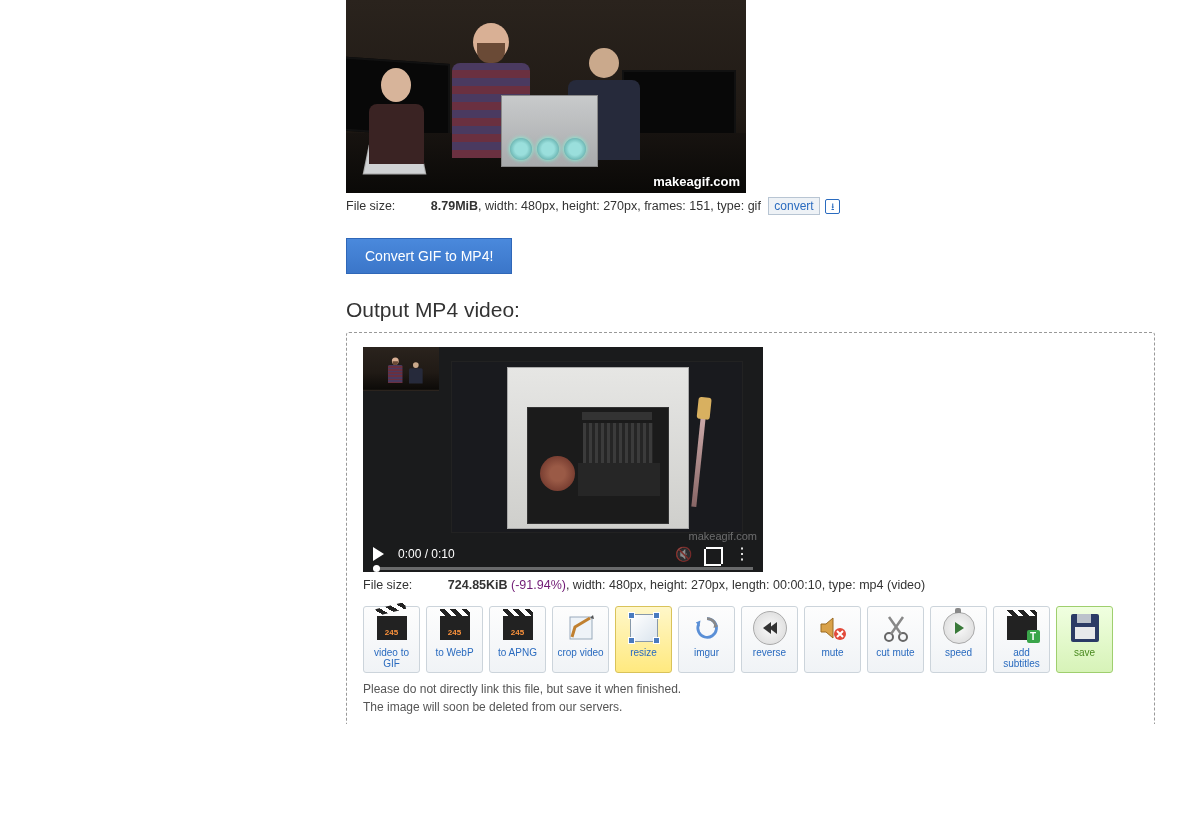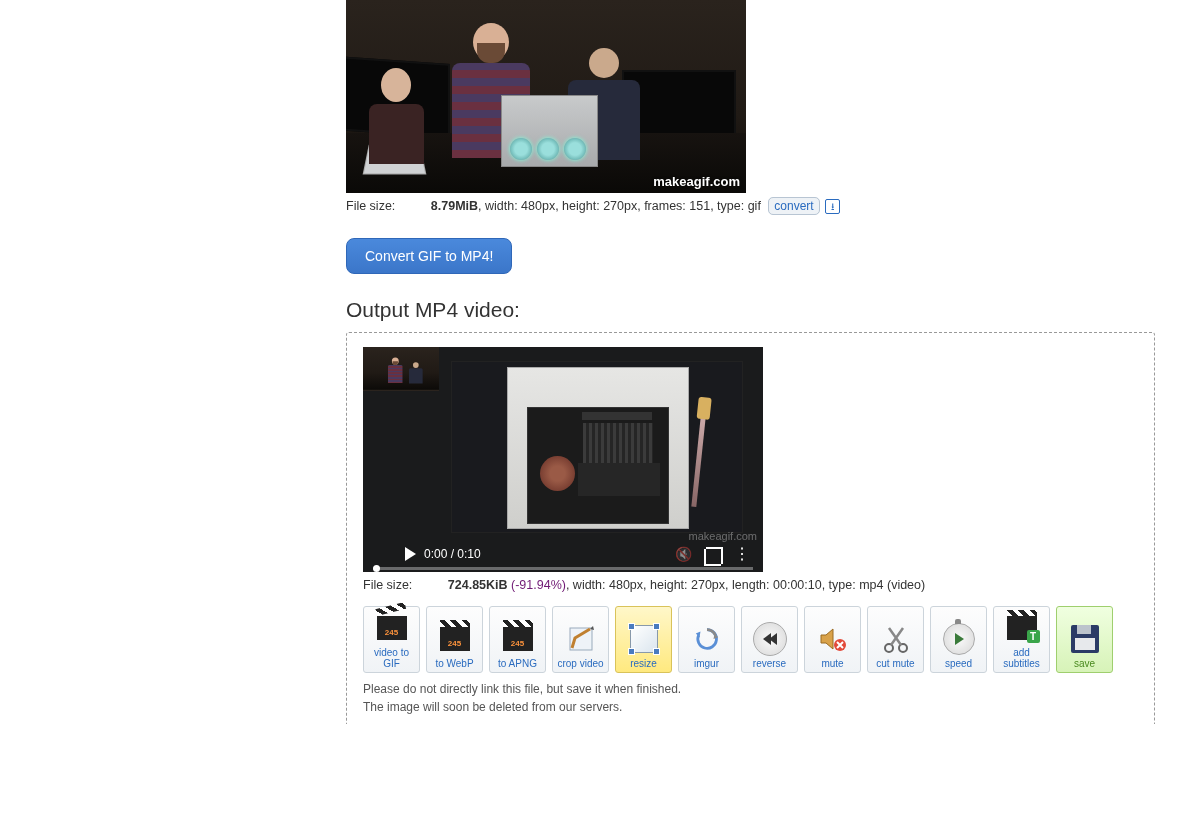--- a/index.html
+++ b/index.html
@@ -28,57 +28,57 @@
   .p2 .body{width:78px;height:95px;margin:2px auto 0;border-radius:8px 8px 0 0;
     background:repeating-linear-gradient(0deg,#6a3040 0 8px,#4a3a60 8px 16px),
                repeating-linear-gradient(90deg,rgba(0,0,0,0) 0 8px,rgba(0,0,0,.15) 8px 16px);}
   .p3{left:220px;width:75px;height:115px;}
   .p3 .head{width:30px;height:30px;background:#caa98c;margin:0 auto;}
   .p3 .body{width:72px;height:80px;background:#262a3b;margin:2px auto 0;border-radius:8px 8px 0 0;}
   .laptop{position:absolute;left:20px;bottom:18px;width:55px;height:32px;background:#d0d2d4;transform:perspective(80px) rotateX(30deg);border:1px solid #aaa;}
   
   .fileinfo{font-size:12.5px;color:#333;padding:6px 0;}
   .fileinfo b{font-weight:bold;margin-left:32px;}
-  .convertlink{color:#2a6bbf;margin-left:4px;border:1px solid #b8c5d3;background:#eef2f6;padding:1px 5px;border-radius:5px;font-size:12px;}
+  .convertlink{color:#2a6bbf;margin-left:4px;border:1px solid #b8c5d3;background:#eef2f6;padding:1px 5px;border-radius:0;font-size:12px;}
   .dlicon{display:inline-flex;align-items:center;justify-content:center;width:13px;height:13px;border:1px solid #2a6bbf;color:#2a6bbf;font-size:10px;line-height:1;vertical-align:middle;margin-left:2px;border-radius:2px;}
   
-  .mainbtn{display:inline-block;background:linear-gradient(#4a89dc,#3b76c9);color:#fff;border:1px solid #2f67b8;border-radius:8px;padding:9px 18px;font-size:14px;cursor:pointer;margin:18px 0 6px;}
+  .mainbtn{display:inline-block;background:linear-gradient(#4a89dc,#3b76c9);color:#fff;border:1px solid #2f67b8;border-radius:0;padding:9px 18px;font-size:14px;cursor:pointer;margin:18px 0 6px;}
   
   h3{font-weight:400;font-size:21px;color:#333;margin:18px 0 10px;}
   
   .outputbox{border:1.5px dashed #999;border-radius:3px;padding:14px 16px 14px;width:775px;}
   
   .vidframe{width:400px;height:225px;background:#1a1b1c;position:relative;}
   .thumb{position:absolute;left:0;top:0;width:76px;height:44px;background:#2b241e;overflow:hidden;}
   .thumb .mini{transform:scale(.19);transform-origin:top left;width:400px;height:225px;position:absolute;}
   .mainvid{position:absolute;inset:0;}
   .board{position:absolute;left:88px;top:14px;width:290px;height:170px;background:#191a1e;border:1px solid #222;}
   .sheet{position:absolute;left:55px;top:5px;width:180px;height:160px;background:linear-gradient(#e6e6e4,#cfcfcc);border:1px solid #aaa;}
   .mobo{position:absolute;left:75px;top:45px;width:140px;height:115px;background:#1b1b1b;border:1px solid #333;}
   .heatsink{position:absolute;left:55px;top:15px;width:70px;height:55px;background:repeating-linear-gradient(90deg,#3b3b3b 0 3px,#252525 3px 6px);}
   .radeon{position:absolute;left:50px;top:55px;width:82px;height:33px;background:#262626;}
   .cpu{position:absolute;left:12px;top:48px;width:35px;height:35px;border-radius:50%;background:radial-gradient(#9a5a46 30%,#7a3f32 70%);}
   .ram{position:absolute;left:54px;top:4px;width:70px;height:8px;background:#333;}
   .screwd{position:absolute;right:62px;top:70px;width:5px;height:90px;background:linear-gradient(#caa,#866);transform:rotate(6deg);}
   .screwd::before{content:"";position:absolute;top:-20px;left:-4px;width:13px;height:22px;background:#d8b060;border-radius:3px;}
   .wm2{position:absolute;right:6px;bottom:30px;color:rgba(255,255,255,.35);font-size:11px;}
   
-  .controls{position:absolute;left:0;right:0;bottom:0;height:36px;display:flex;align-items:center;padding:0 10px;gap:8px;color:#fff;font-size:12px;margin-left:32px;}
+  .controls{position:absolute;left:0;right:0;bottom:0;height:36px;display:flex;align-items:center;padding:0 10px;gap:14px;color:#fff;font-size:12px;}
   .play{width:0;height:0;border-left:11px solid #fff;border-top:7px solid transparent;border-bottom:7px solid transparent;}
   .volx{position:absolute;right:70px;bottom:10px;color:rgba(255,255,255,.5);font-size:14px;}
   .fs{position:absolute;right:40px;bottom:8px;width:15px;height:15px;border:2px solid #fff;border-left:none;border-bottom:none;}
   .fs::after{content:"";position:absolute;left:-2px;bottom:-2px;width:15px;height:15px;border:2px solid #fff;border-right:none;border-top:none;}
   .more{position:absolute;right:12px;bottom:9px;color:#fff;font-size:16px;letter-spacing:1px;}
   .progress{position:absolute;left:10px;right:10px;bottom:2px;height:3px;background:rgba(255,255,255,.35);}
   .progress::before{content:"";position:absolute;left:0;top:-2px;width:7px;height:7px;background:#fff;border-radius:50%;}
   
   .green{color:#701a75;}
   
   .toolbar{display:flex;gap:6px;margin:8px 0 2px;flex-wrap:wrap;}
-  .tool{width:51px;min-height:58px;border:1px solid #ccd4db;background:linear-gradient(#fdfdfd,#f0f3f6);border-radius:3px;display:flex;flex-direction:column;align-items:center;justify-content:flex-end;padding:4px 2px 3px;cursor:pointer;}
+  .tool{width:51px;min-height:58px;border:1px solid #ccd4db;background:linear-gradient(#fdfdfd,#f0f3f6);border-radius:3px;display:flex;flex-direction:column;align-items:center;justify-content:flex-start;padding:4px 2px 3px;cursor:pointer;}
   .tool.sel{background:linear-gradient(#fff7c9,#ffe97f);border-color:#d9c35a;}
   .tool.save{background:linear-gradient(#f0ffe0,#d7f3b8);border-color:#9fcf6e;}
   .tool.save .tlabel{color:#4a8a1f;}
   .ticon{width:34px;height:34px;display:flex;align-items:center;justify-content:center;}
   .tlabel{font-size:10px;color:#2a6bbf;text-align:center;line-height:1.1;margin-top:2px;}
   
   
   .clapper{width:30px;height:24px;background:#222;position:relative;}
   .clapper::before{content:"";position:absolute;top:-7px;left:0;width:30px;height:7px;background:repeating-linear-gradient(45deg,#fff 0 4px,#222 4px 8px);}
   .clapper.open::before{transform:rotate(-14deg);transform-origin:left bottom;}

